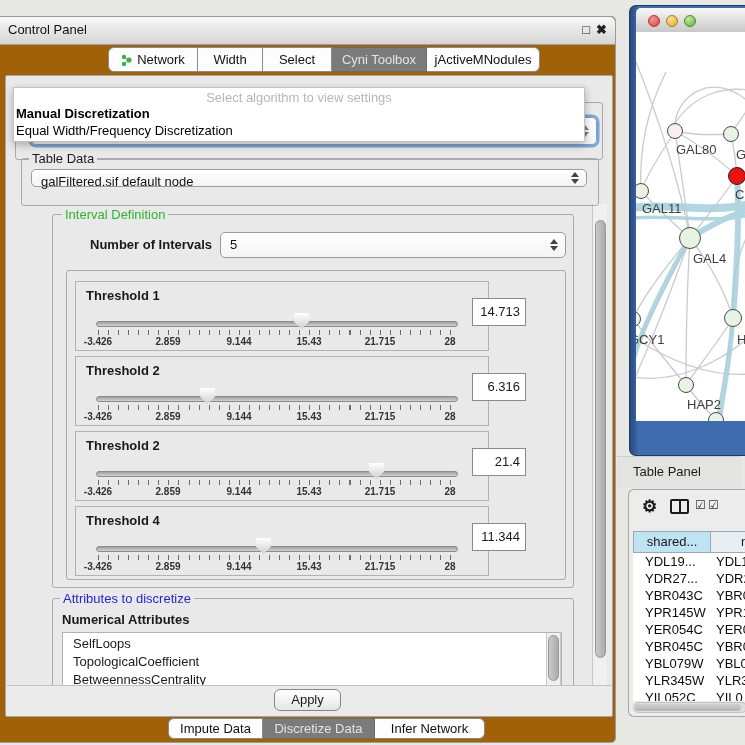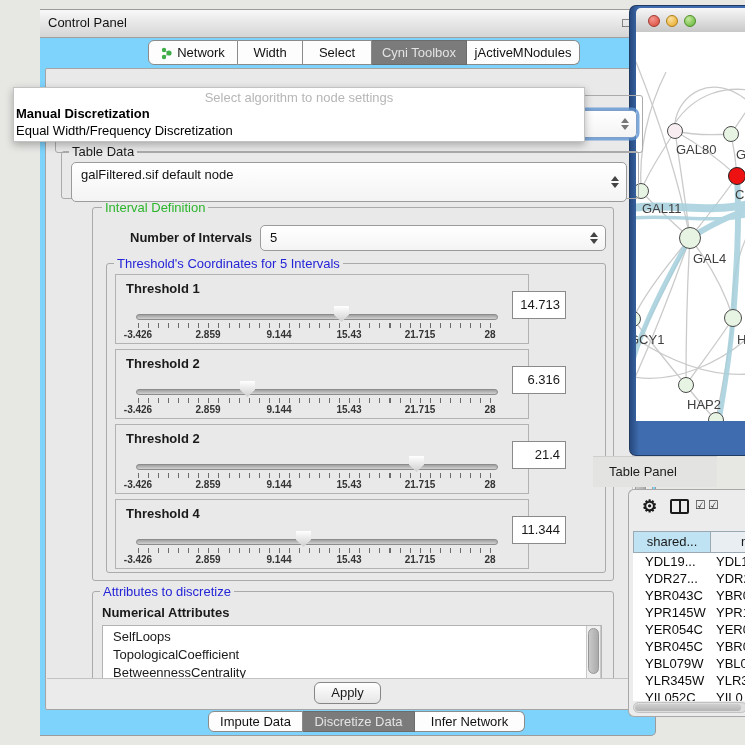--- a/index.html
+++ b/index.html
@@ -1,21 +1,21 @@
 <!DOCTYPE html>
 <html><head>
 <meta charset="utf-8">
 <style>
   html,body{margin:0;padding:0;}
   body{width:745px;height:745px;position:relative;overflow:hidden;background:#e7e7e4;
        font-family:"Liberation Sans",sans-serif;font-size:13px;color:#1a1a1a;}
   .abs{position:absolute;}
   
-  #cp{left:0;top:9px;width:616px;height:727px;background:#7dd3fc;border:1px solid #9b9b9b;
-      border-left:none;border-radius:0 5px 5px 0;box-sizing:border-box;margin-left:40px;}
+  #cp{left:0;top:16px;width:616px;height:727px;background:#a16207;border:1px solid #9b9b9b;
+      border-left:none;border-radius:0 5px 5px 0;box-sizing:border-box;}
   .titlebar{left:0;top:0;width:100%;height:27px;background:linear-gradient(#f8f8f8,#d5d5d5);
       border-bottom:1px solid #9f9f9f;border-radius:0 5px 0 0;}
   .titlebar .t{left:8px;top:5px;font-size:13px;color:#111;}
   .winbtn{top:5px;font-weight:bold;font-size:13px;color:#222;cursor:default;line-height:16px;}
   
   .tabrow{display:flex;height:25px;padding-left:20px;}
   .tab{background:#fdfdfd;border:1px solid #8b8b8b;border-left:none;line-height:23px;
        text-align:center;font-size:13px;color:#111;box-sizing:border-box;display:flex;
        align-items:center;justify-content:center;gap:5px;}
   .tab.first{border-left:1px solid #8b8b8b;border-radius:6px 0 0 6px;}
@@ -67,21 +67,21 @@
   #nettitle{left:6px;top:2px;width:113px;height:24px;background:linear-gradient(#f7f7f7,#c8c8c8);
       border-bottom:1px solid #8a8a8a;border-radius:5px 0 0 0;}
   .light{top:7px;width:12px;height:12px;border-radius:50%;box-sizing:border-box;}
   .light.red{background:radial-gradient(circle at 35% 30%,#f4978f,#d94438);border:1px solid #a03a30;}
   .light.yellow{background:radial-gradient(circle at 35% 30%,#fadf9e,#e7a61f);border:1px solid #ad7d18;}
   .light.green{background:radial-gradient(circle at 35% 30%,#c4e99c,#5eb234);border:1px solid #4c8f25;}
   #netcanvas{left:6px;top:26px;width:114px;height:389px;background:#ffffff;overflow:hidden;}
   .node{border-radius:50%;box-sizing:border-box;border:1.4px solid #4a4a4a;background:#e7f4e3;}
   .nlabel{font-size:13px;color:#3f3f3f;white-space:nowrap;}
   
-  #tpbar{left:593px;top:456px;width:124px;height:30px;background:#e3e3e1;border-top:1px solid #cfcfcf;text-align:right;}
+  #tpbar{left:617px;top:456px;width:124px;height:30px;background:#e3e3e1;border-top:1px solid #cfcfcf;text-align:right;}
   #tpbar .t{left:16px;top:7px;font-size:13px;color:#1c1c1c;}
   #tablewin{left:628px;top:489px;width:120px;height:228px;background:#ececec;border:1px solid #a8a8a8;
       border-right:none;border-radius:6px 0 0 6px;box-sizing:border-box;}
   .colview{width:19px;height:15px;border:2px solid #1a1a1a;border-radius:2px;box-sizing:border-box;}
   .colview:before{content:"";position:absolute;left:7px;top:0;width:2px;height:11px;background:#1a1a1a;}
   .hcell{top:41px;height:22px;border:1px solid #9aaab4;box-sizing:border-box;font-size:13px;
       text-align:center;line-height:20px;}
   .trow{left:4px;height:17px;font-size:13px;color:#0c0c0c;white-space:nowrap;}
   .trow .c1{position:absolute;left:8px;top:0;}
   .trow .c2{position:absolute;left:79px;top:0;}
@@ -131,21 +131,21 @@
 
     <div class="abs combo" style="left:25px;top:41px;width:566px;height:28px;z-index:3;border-color:#7d9fc9;box-shadow:0 0 0 2.5px rgba(94,147,209,.8);">
       <span class="abs spinner">
           <span class="up" style="border-bottom-color:#777;"></span>
           <span class="dn" style="border-top-color:#777;"></span>
         </span>
     </div>
 
     <div class="abs groupbox" style="left:15px;top:82px;width:576px;height:46px;z-index:1;"></div>
     <span class="abs grouptitle" style="left:23px;top:75px;z-index:2;">Table Data</span>
-    <div class="abs combo" style="left:25px;top:93px;width:556px;height:40px;z-index:2;padding-left:12px;">
+    <div class="abs combo" style="left:25px;top:93px;width:556px;height:18px;z-index:2;padding-left:12px;">
       <span class="abs val">galFiltered.sif default node</span>
       <span class="abs spinner">
           <span class="up"></span>
           <span class="dn"></span>
         </span>
     </div>
 
     <div class="abs" style="left:3px;top:128px;width:598px;height:482px;overflow:hidden;border-bottom:1px solid #bcbcbc;">
 
       <div class="abs groupbox" style="left:43px;top:10px;width:520px;height:372px;"></div>
@@ -154,21 +154,20 @@
       <span class="abs" style="left:81px;top:33px;font-weight:bold;">Number of Intervals</span>
       <div class="abs combo" style="left:211px;top:28px;width:346px;height:26px;">
         <span class="abs val">5</span>
         <span class="abs spinner">
             <span class="up"></span>
             <span class="dn"></span>
           </span>
       </div>
 
       <div class="abs groupbox" style="left:57px;top:66px;width:498px;height:308px;"></div>
-      <span class="abs grouptitle blue" style="left:65px;top:59px;">Threshold's Coordinates for 5 Intervals</span>
 
       <div class="abs thrbox" style="top:77px;">
         <span class="abs thrlabel">Threshold 1</span>
         <div class="abs track"></div>
         <div class="abs thumb" style="left:218px;"></div>
         <div class="abs ticks"></div>
         <span class="abs ticklab" style="left:22px;">-3.426</span>
         <span class="abs ticklab" style="left:92px;">2.859</span>
         <span class="abs ticklab" style="left:163px;">9.144</span>
         <span class="abs ticklab" style="left:233px;">15.43</span>
@@ -247,21 +246,21 @@
     <div class="tab active" style="width:112px;height:21px;line-height:19px;">
       <span>Discretize Data</span>
     </div>
     <div class="tab last" style="width:110px;height:21px;line-height:19px;align-items:flex-end;">
       <span>Infer Network</span>
     </div>
   </div>
 </div>
 
 <div class="abs" id="popup">
-  <span class="abs prompt">Select algorithm to node settings</span>
+  <span class="abs prompt">Select algorithm to view settings</span>
   <span class="abs o1">Manual Discretization</span>
   <span class="abs o2">Equal Width/Frequency Discretization</span>
 </div>
 
 <div class="abs" id="netwin">
   <div class="abs" id="nettitle">
     <span class="abs light red" style="left:12px;"></span>
     <span class="abs light yellow" style="left:30px;"></span>
     <span class="abs light green" style="left:48px;"></span>
   </div>

